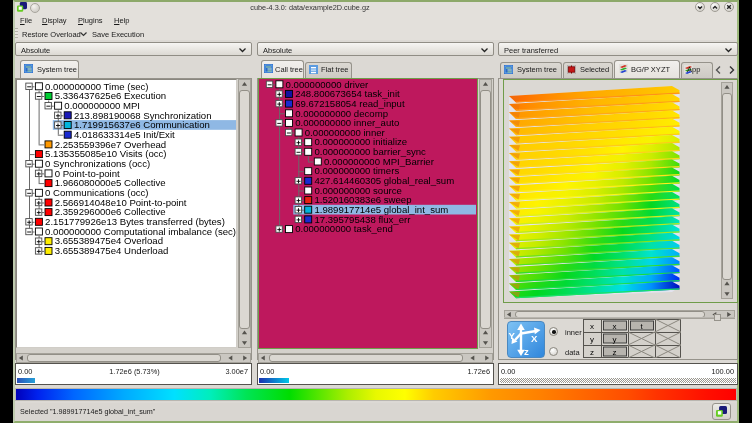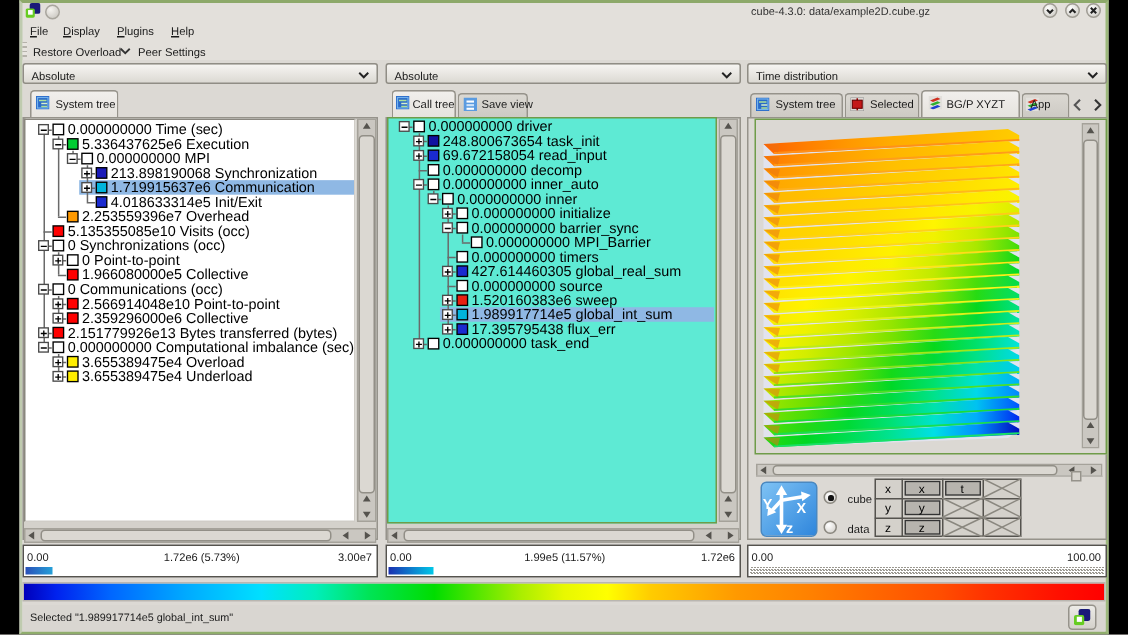--- a/index.html
+++ b/index.html
@@ -5,21 +5,21 @@
 .a{position:absolute}
 .t{position:absolute;font-size:7.5px;color:#1a1a1a;white-space:nowrap}
 </style></head><body>
 <div class="a" style="left:13px;top:0;width:726px;height:423px;background:#e3e0db;border-top:2px solid #8da96a;border-left:2px solid #bfcbaf;border-right:2px solid #9db97c;border-bottom:2px solid #8fad6c"></div>
 <svg style="position:absolute;left:17px;top:2px" width="10" height="10">
     <rect x="2.8" y="0" width="7.2" height="7.2" rx="1.4" fill="#1a1a78"></rect>
     <rect x="0" y="3.6" width="6.2" height="6.2" rx="1.2" fill="#66cc22"></rect>
     <rect x="1.7" y="4.7" width="3.1" height="3.1" fill="#ffffff"></rect>
   </svg>
 <div class="a" style="left:30px;top:2.5px;width:10px;height:10px;border-radius:50%;background:radial-gradient(circle at 35% 30%,#f5f3ef,#c4c1ba);border:1px solid #a8a59d"></div>
-<div class="t" style="left:0;top:3px;width:620px;text-align:right;font-size:7.3px;color:#333">cube-4.3.0: data/example2D.cube.gz</div>
+<div class="t" style="left:0;top:3px;width:620px;text-align:center;font-size:7.3px;color:#333">cube-4.3.0: data/example2D.cube.gz</div>
 <div class="a" style="left:695px;top:2px;width:10px;height:10px;border-radius:50%;background:radial-gradient(circle at 35% 30%,#fdfdfc,#c9c6bf);border:1px solid #9f9c94"></div>
 <svg class="a" style="left:695px;top:2px" width="10" height="10">
     <polyline points="3,4.5 5,6.5 7,4.5" stroke="#222" stroke-width="1.4" fill="none"></polyline>
   </svg>
 <div class="a" style="left:710px;top:2px;width:10px;height:10px;border-radius:50%;background:radial-gradient(circle at 35% 30%,#fdfdfc,#c9c6bf);border:1px solid #9f9c94"></div>
 <svg class="a" style="left:710px;top:2px" width="10" height="10">
     <polyline points="3,6.5 5,4.5 7,6.5" stroke="#222" stroke-width="1.4" fill="none"></polyline>
   </svg>
 <div class="a" style="left:724px;top:2px;width:10px;height:10px;border-radius:50%;background:radial-gradient(circle at 35% 30%,#fdfdfc,#c9c6bf);border:1px solid #9f9c94"></div>
 <svg class="a" style="left:724px;top:2px" width="10" height="10">
@@ -27,36 +27,36 @@
   </svg>
 <div class="t" style="left:20px;top:15.5px"><u>F</u>ile</div>
 <div class="t" style="left:42px;top:15.5px"><u>D</u>isplay</div>
 <div class="t" style="left:78px;top:15.5px"><u>P</u>lugins</div>
 <div class="t" style="left:114px;top:15.5px"><u>H</u>elp</div>
 <div class="a" style="left:15px;top:28px;width:3px;height:10px;background:repeating-linear-gradient(to bottom,#b5b2aa 0,#b5b2aa 1px,#e8e5e0 1px,#e8e5e0 3px)"></div>
 <div class="t" style="left:22px;top:29.5px">Restore Overload</div>
 <svg class="a" style="left:79px;top:30px" width="9" height="8">
     <polyline points="1.5,2.5 4.5,5.5 7.5,2.5" stroke="#333" stroke-width="1.2" fill="none"></polyline>
   </svg>
-<div class="t" style="left:92px;top:29.5px">Peer Settings</div>
+<div class="t" style="left:92px;top:29.5px">Save Execution</div>
 <div class="a" style="left:15px;top:40px;width:722px;height:363px;background:#dcd9d4"></div>
 <div class="a" style="left:15px;top:42px;width:237px;height:14px;border:1px solid #908d85;border-radius:2px;background:linear-gradient(#f6f5f2,#dcd9d3)">
     <div class="t" style="left:5px;top:2.5px">Absolute</div>
     <svg class="a" style="right:4px;top:4px" width="9" height="7">
       <polyline points="1.5,1.5 4.5,4.5 7.5,1.5" stroke="#222" stroke-width="1.3" fill="none"></polyline>
     </svg>
   </div>
 <div class="a" style="left:257px;top:42px;width:237px;height:14px;border:1px solid #908d85;border-radius:2px;background:linear-gradient(#f6f5f2,#dcd9d3)">
     <div class="t" style="left:5px;top:2.5px">Absolute</div>
     <svg class="a" style="right:4px;top:4px" width="9" height="7">
       <polyline points="1.5,1.5 4.5,4.5 7.5,1.5" stroke="#222" stroke-width="1.3" fill="none"></polyline>
     </svg>
   </div>
 <div class="a" style="left:498px;top:42px;width:240px;height:14px;border:1px solid #908d85;border-radius:2px;background:linear-gradient(#f6f5f2,#dcd9d3)">
-    <div class="t" style="left:5px;top:2.5px">Time distribution</div>
+    <div class="t" style="left:5px;top:2.5px">Peer transferred</div>
     <svg class="a" style="right:4px;top:4px" width="9" height="7">
       <polyline points="1.5,1.5 4.5,4.5 7.5,1.5" stroke="#222" stroke-width="1.3" fill="none"></polyline>
     </svg>
   </div>
 <div class="a" style="left:20px;top:60px;width:59px;height:18px;border:1px solid #96938b;border-bottom:none;border-radius:3px 3px 0 0;background:linear-gradient(#f1efec,#e6e3de)"></div>
 <svg style="position:absolute;left:24px;top:64px" width="9" height="9">
     <rect width="9" height="9" fill="#2a6ac8"></rect>
     <rect x="1" y="1" width="7" height="7" fill="none" stroke="#73b3ee" stroke-width="0.8"></rect>
     <line x1="2" y1="3" x2="7" y2="3" stroke="#aee09a" stroke-width="1"></line>
     <line x1="3.5" y1="5" x2="7.5" y2="5" stroke="#d8f0c8" stroke-width="1"></line>
@@ -72,21 +72,21 @@
     <line x1="3.5" y1="7" x2="7.5" y2="7" stroke="#aee09a" stroke-width="1"></line>
   </svg>
 <div class="t" style="left:275px;top:64.5px">Call tree</div>
 <div class="a" style="left:305px;top:62px;width:47px;height:16px;border:1px solid #96938b;border-bottom:none;border-radius:3px 3px 0 0;background:linear-gradient(#dbd8d2,#cdcac4)"></div>
 <svg style="position:absolute;left:309px;top:65px" width="9" height="9">
     <rect width="9" height="9" fill="#5b9be0"></rect>
     <rect x="2" y="2" width="5" height="1.4" fill="#fff"></rect>
     <rect x="2" y="4.4" width="5" height="1.4" fill="#cfe4fa"></rect>
     <rect x="2" y="6.8" width="5" height="1.4" fill="#fff"></rect>
   </svg>
-<div class="t" style="left:321px;top:65px">Save view</div>
+<div class="t" style="left:321px;top:65px">Flat tree</div>
 <div class="a" style="left:500px;top:62px;width:62px;height:16px;border:1px solid #96938b;border-bottom:none;border-radius:3px 3px 0 0;background:linear-gradient(#dbd8d2,#cdcac4)"></div>
 <svg style="position:absolute;left:504px;top:65px" width="9" height="9">
     <rect width="9" height="9" fill="#2a6ac8"></rect>
     <rect x="1" y="1" width="7" height="7" fill="none" stroke="#73b3ee" stroke-width="0.8"></rect>
     <line x1="2" y1="3" x2="7" y2="3" stroke="#aee09a" stroke-width="1"></line>
     <line x1="3.5" y1="5" x2="7.5" y2="5" stroke="#d8f0c8" stroke-width="1"></line>
     <line x1="3.5" y1="7" x2="7.5" y2="7" stroke="#aee09a" stroke-width="1"></line>
   </svg>
 <div class="t" style="left:517px;top:65px">System tree</div>
 <div class="a" style="left:563px;top:62px;width:50px;height:16px;border:1px solid #96938b;border-bottom:none;border-radius:3px 3px 0 0;background:linear-gradient(#dbd8d2,#cdcac4)"></div>
@@ -227,21 +227,21 @@
       <polygon points="3.9,262.2 9.1,262.2 6.5,266.1" fill="#55534e"></polygon>
     </svg></div>
 <div style="position:absolute;left:16px;top:349px;width:235px;height:10px"><svg width="235" height="10">
       <rect x="0.5" y="0.5" width="234" height="9" fill="#cac7c1" stroke="#a5a29a"></rect>
       <rect x="11.5" y="1.5" width="193" height="7" rx="2.5" fill="#dbd8d2" stroke="#928f87"></rect>
       <polygon points="6.8,2.4 6.8,7.6 2.9,5.0" fill="#55534e"></polygon>
       <polygon points="216.3,2.4 216.3,7.6 212.4,5.0" fill="#55534e"></polygon>
       <polygon points="227.2,2.4 227.2,7.6 231.1,5.0" fill="#55534e"></polygon>
     </svg></div>
 <div class="a" style="left:257px;top:77.5px;width:237px;height:282.5px;border:1px solid #96938b;background:#d4d1cb"></div>
-<div class="a" style="left:257.5px;top:78px;width:220px;height:270.5px;border:1.5px solid #6f9c49;background:#5eead4;overflow:hidden">
+<div class="a" style="left:257.5px;top:78px;width:220px;height:270.5px;border:1.5px solid #6f9c49;background:#be185d;overflow:hidden">
 <div class="a" style="left:0;top:0;width:217px;height:267px;overflow:hidden">
 <svg width="217" height="267" viewBox="0 0 217 267" style="position:absolute;left:0;top:0">
         <rect x="34.3" y="125.8" width="217" height="9.7" fill="#8fb8e4"></rect>
         <line x1="20.6" y1="9.8" x2="20.6" y2="150.1" stroke="#6a6a6a" stroke-width="1"></line>
         <line x1="30.2" y1="48.4" x2="30.2" y2="53.5" stroke="#6a6a6a" stroke-width="1"></line>
         <line x1="39.8" y1="58.0" x2="39.8" y2="140.4" stroke="#6a6a6a" stroke-width="1"></line>
         <line x1="49.4" y1="77.3" x2="49.4" y2="82.5" stroke="#6a6a6a" stroke-width="1"></line>
         <line x1="10.5" y1="5.8" x2="16.0" y2="5.8" stroke="#6a6a6a" stroke-width="1"></line>
         <rect x="7.3" y="2.1" width="6.4" height="6.4" fill="#fdfdfd" stroke="#4a4a4a" stroke-width="0.9"></rect>
         <line x1="8.7" y1="5.8" x2="12.7" y2="5.8" stroke="#000" stroke-width="0.9"></line>
@@ -672,21 +672,21 @@
     <line x1="14" y1="12.5" x2="29" y2="10" stroke="#fff" stroke-width="2.4"></line>
     <polygon points="33.5,9 27,6.6 27.8,13.2" fill="#fff"></polygon>
     <line x1="14" y1="12.5" x2="8" y2="19" stroke="#fff" stroke-width="2.4"></line>
     <polygon points="4.5,23 5.2,16.5 10.5,20.5" fill="#fff"></polygon>
     <text x="24" y="21" font-size="9.6" font-weight="bold" fill="#fff" font-family="Liberation Sans">X</text>
     <text x="1.5" y="18" font-size="9.6" font-weight="bold" fill="#fff" font-family="Liberation Sans">Y</text>
     <text x="17" y="34" font-size="9.6" font-weight="bold" fill="#fff" font-family="Liberation Sans">z</text>
   </svg>
 <div class="a" style="left:549px;top:327px;width:9px;height:9px;border-radius:50%;background:radial-gradient(circle at 35% 30%,#fff,#d0cdc7);border:1px solid #8a877f"></div>
 <div class="a" style="left:552px;top:330px;width:3.5px;height:3.5px;border-radius:50%;background:#111"></div>
-<div class="t" style="left:565px;top:327.5px">cube</div>
+<div class="t" style="left:565px;top:327.5px">inner</div>
 <div class="a" style="left:549px;top:347px;width:9px;height:9px;border-radius:50%;background:radial-gradient(circle at 35% 30%,#fff,#d0cdc7);border:1px solid #8a877f"></div>
 <div class="t" style="left:565px;top:347.5px">data</div>
 <div class="a" style="left:583px;top:319px;width:98px;height:39px;background:#d4d1cb;border:1px solid #55534e"></div>
 <svg class="a" style="left:583px;top:319px" width="98" height="39">
     <line x1="18.5" y1="0" x2="18.5" y2="39" stroke="#55534e" stroke-width="1"></line>
     <line x1="45.5" y1="0" x2="45.5" y2="39" stroke="#55534e" stroke-width="1"></line>
     <line x1="72.5" y1="0" x2="72.5" y2="39" stroke="#55534e" stroke-width="1"></line>
     <line x1="0" y1="13.5" x2="98" y2="13.5" stroke="#55534e" stroke-width="1"></line>
     <line x1="0" y1="26.5" x2="98" y2="26.5" stroke="#55534e" stroke-width="1"></line>
     <text x="9" y="9.5" font-size="8" fill="#000" text-anchor="middle">x</text>
@@ -712,21 +712,20 @@
     <line x1="98" y1="26" x2="72" y2="39" stroke="#8a877f" stroke-width="1"></line>
   </svg>
 <div class="a" style="left:15px;top:363px;width:237px;height:22px;background:#fff;border:1px solid #55534e">
     <div class="t" style="left:2px;top:3px;font-size:7.4px">0.00</div>
     <div class="t" style="left:0;top:3px;width:237px;text-align:center;font-size:7.4px">1.72e6 (5.73%)</div>
     <div class="t" style="right:3px;top:3px;font-size:7.4px">3.00e7</div>
     <div class="a" style="left:1px;bottom:1.5px;width:18px;height:4.5px;background:linear-gradient(90deg,#2a50b8,#26a0d8)"></div>
   </div>
 <div class="a" style="left:257px;top:363px;width:237px;height:22px;background:#fff;border:1px solid #55534e">
     <div class="t" style="left:2px;top:3px;font-size:7.4px">0.00</div>
-    <div class="t" style="left:0;top:3px;width:237px;text-align:center;font-size:7.4px">1.99e5 (11.57%)</div>
     <div class="t" style="right:3px;top:3px;font-size:7.4px">1.72e6</div>
     <div class="a" style="left:1px;bottom:1.5px;width:30px;height:4.5px;background:linear-gradient(90deg,#1a30b0,#00c8e8)"></div>
   </div>
 <div class="a" style="left:498px;top:363px;width:240px;height:22px;background:#fff;border:1px solid #55534e">
     <div class="t" style="left:2px;top:3px;font-size:7.4px">0.00</div>
     <div class="t" style="right:3px;top:3px;font-size:7.4px">100.00</div>
     <div class="a" style="left:1px;bottom:1.5px;right:1px;height:5px;background:repeating-conic-gradient(#9a978f 0 25%,#fff 0 50%);background-size:2px 2px"></div>
   </div>
 <div class="a" style="left:15px;top:388px;width:722px;height:12.5px;border:0.5px solid #b9b6b0;background:linear-gradient(90deg,#0000bb 0%,#0022ee 3%,#0066ff 8%,#00aaff 15%,#00e0ff 22%,#00eebb 27%,#00e455 32%,#00dd00 38%,#55e600 42%,#aaee00 46%,#e8f800 50%,#ffff00 54%,#ffcc00 58%,#ff9900 66%,#ff8000 73%,#ff6600 79%,#ff4d00 85%,#ff3300 89%,#ff0f00 96%,#ff0000 100%)"></div>
 <div class="a" style="left:15px;top:402.5px;width:722px;height:18.5px;background:#d9d6d1"></div>

